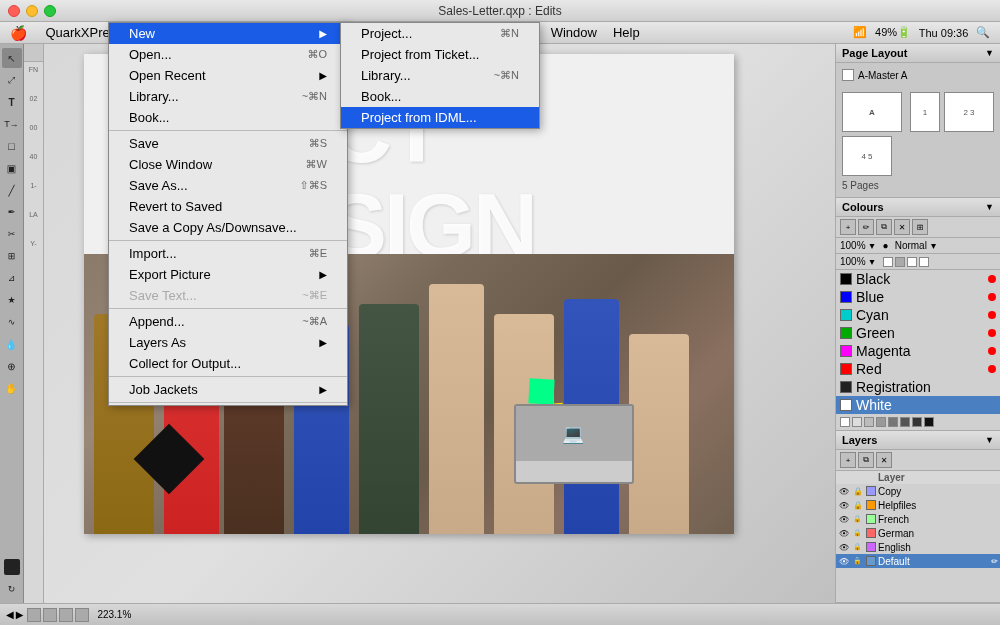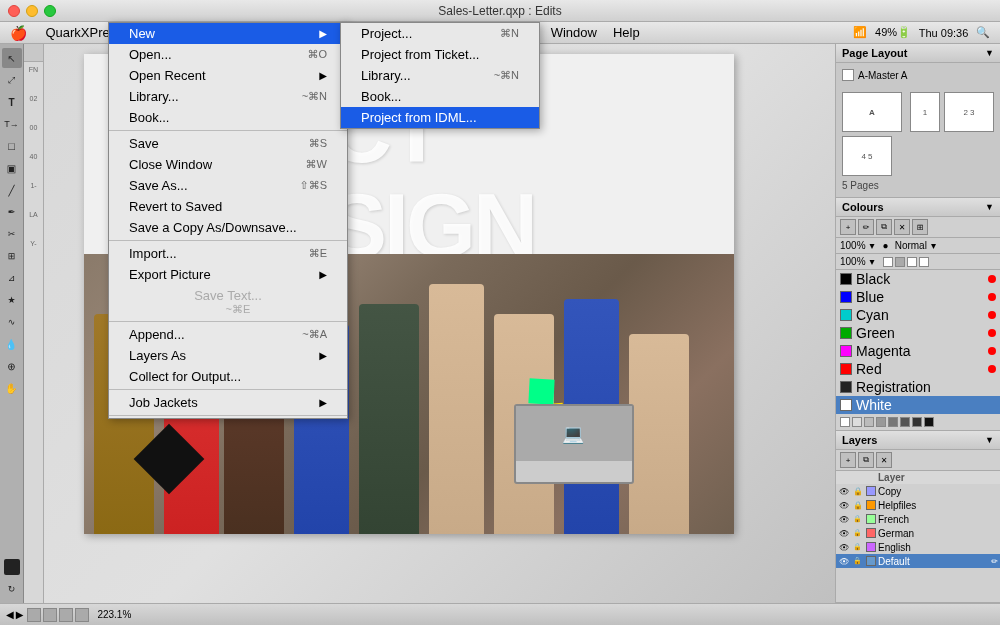--- a/index.html
+++ b/index.html
@@ -90,21 +90,21 @@
     .layer-pencil { font-size: 8px; }
 
     
     #file-menu {
       position: absolute; top: 22px; left: 108px; z-index: 1000;
       background: #e8e8e8; border: 1px solid #888;
       box-shadow: 2px 2px 8px rgba(0,0,0,0.3); min-width: 240px;
     }
     .menu-item { padding: 3px 20px 3px 20px; font-size: 13px; cursor: pointer; display: flex; justify-content: space-between; align-items: center; white-space: nowrap; }
     .menu-item.highlighted { background: #1a5ce6; color: white; }
-    .menu-item.disabled { color: #aaa; cursor: default; flex-direction: column; }
+    .menu-item.disabled { color: #aaa; cursor: default; }
     .menu-separator { height: 1px; background: #bbb; margin: 2px 0; }
     .menu-shortcut { font-size: 11px; color: #666; margin-left: 20px; }
     .menu-arrow { font-size: 10px; }
 
     
     #new-submenu {
       position: absolute; top: 22px; left: 340px; z-index: 1001;
       background: #e8e8e8; border: 1px solid #888; box-shadow: 2px 2px 8px rgba(0,0,0,0.3); min-width: 200px;
     }
 

